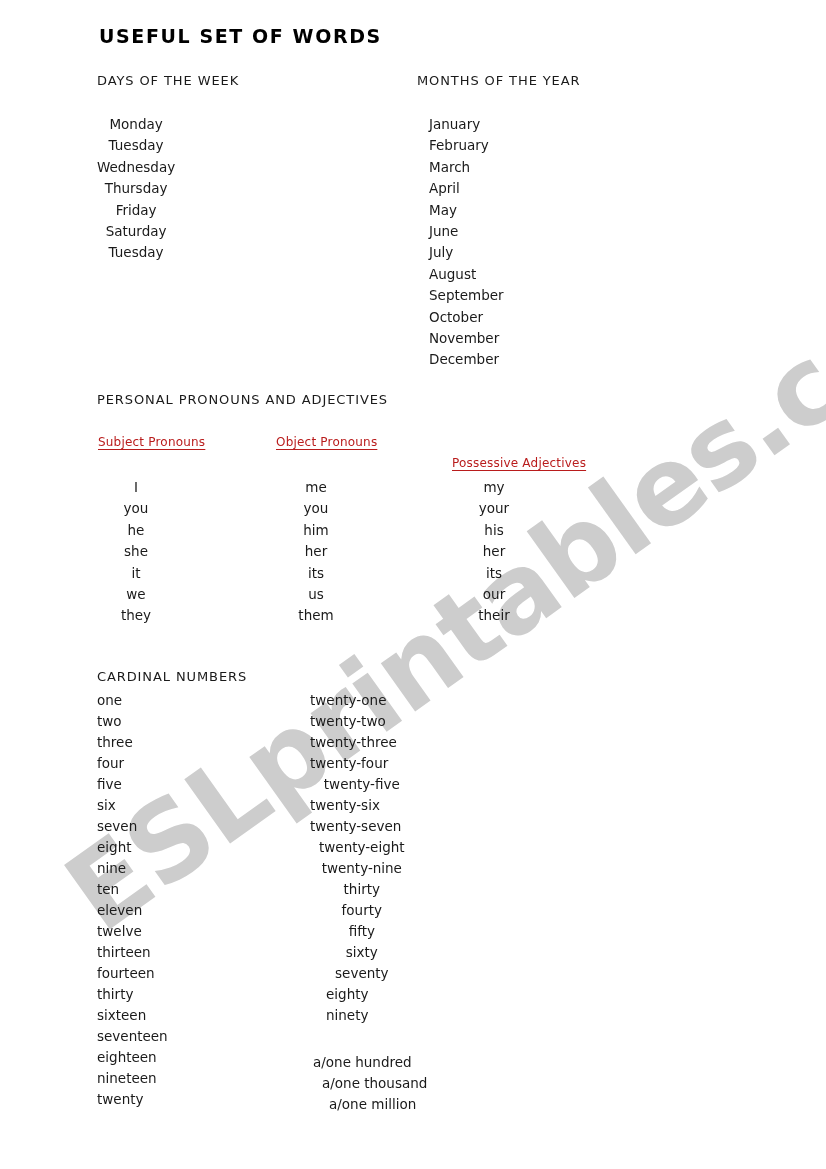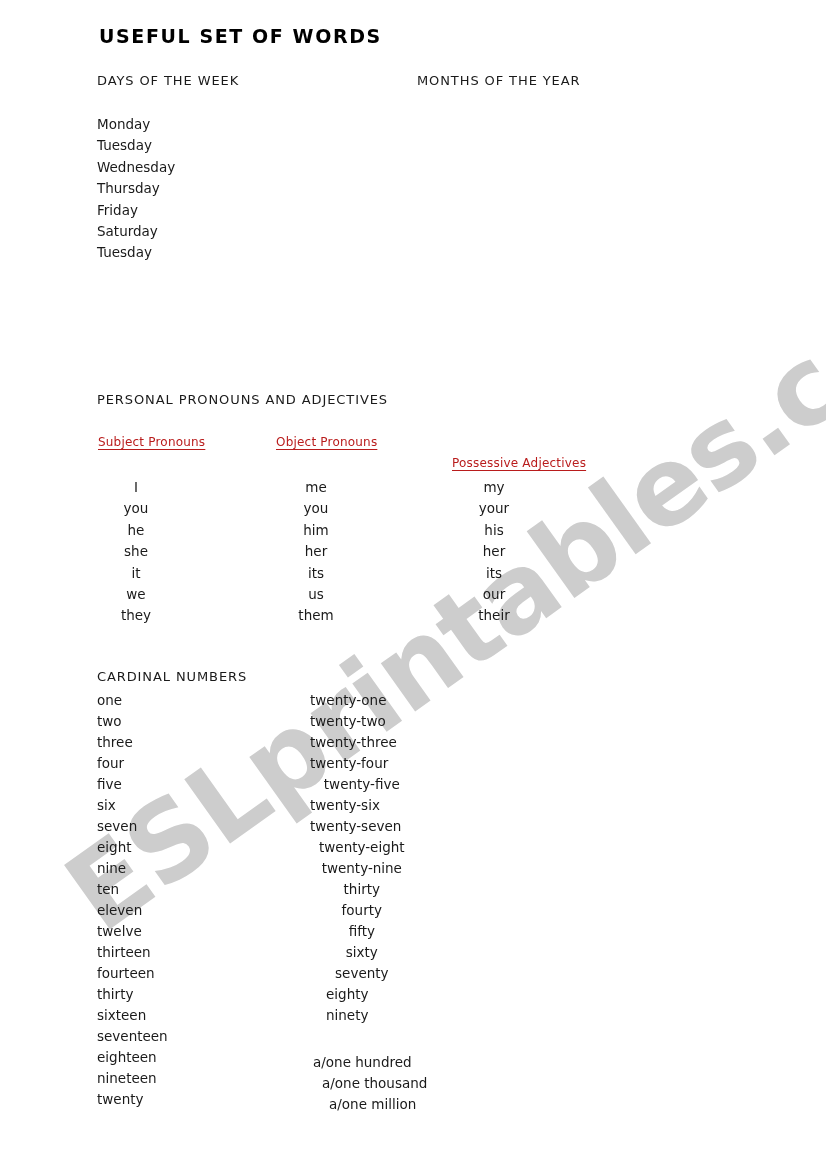--- a/index.html
+++ b/index.html
@@ -89,21 +89,21 @@
     padding: 0;
   }
   .word-list li {
     font-family: "DejaVu Sans", sans-serif;
     font-size: 13.5px;
     color: #1a1a1a;
     white-space: nowrap;
   }
 
   
-  .list-days li   { line-height: 21.4px; }
+  .list-days li   { line-height: 21.4px; text-align: center; }
   .list-months li { line-height: 21.4px; }
 
   
   .list-pron {
     width: 120px;
     text-align: center;
   }
   .list-pron li { line-height: 21.4px; }
 
   
@@ -129,20 +129,34 @@
       <li>Monday</li>
       <li>Tuesday</li>
       <li>Wednesday</li>
       <li>Thursday</li>
       <li>Friday</li>
       <li>Saturday</li>
       <li>Tuesday</li>
     </ul>
 
     <div class="abs section-head" style="left:417px; top:73px;">MONTHS OF THE YEAR</div>
+    <ul class="abs word-list list-months" style="left:429px; top:114px;">
+      <li>January</li>
+      <li>February</li>
+      <li>March</li>
+      <li>April</li>
+      <li>May</li>
+      <li>June</li>
+      <li>July</li>
+      <li>August</li>
+      <li>September</li>
+      <li>October</li>
+      <li>November</li>
+      <li>December</li>
+    </ul>
 
     <div class="abs section-head" style="left:97px; top:392px;">PERSONAL PRONOUNS AND ADJECTIVES</div>
 
     <div class="abs col-head" style="left:98px; top:435px;">Subject Pronouns</div>
     <div class="abs col-head" style="left:276px; top:435px;">Object Pronouns</div>
     <div class="abs col-head" style="left:452px; top:456px;">Possessive Adjectives</div>
 
     <ul class="abs word-list list-pron" style="left:76px; top:477px;">
       <li>I</li>
       <li>you</li>

